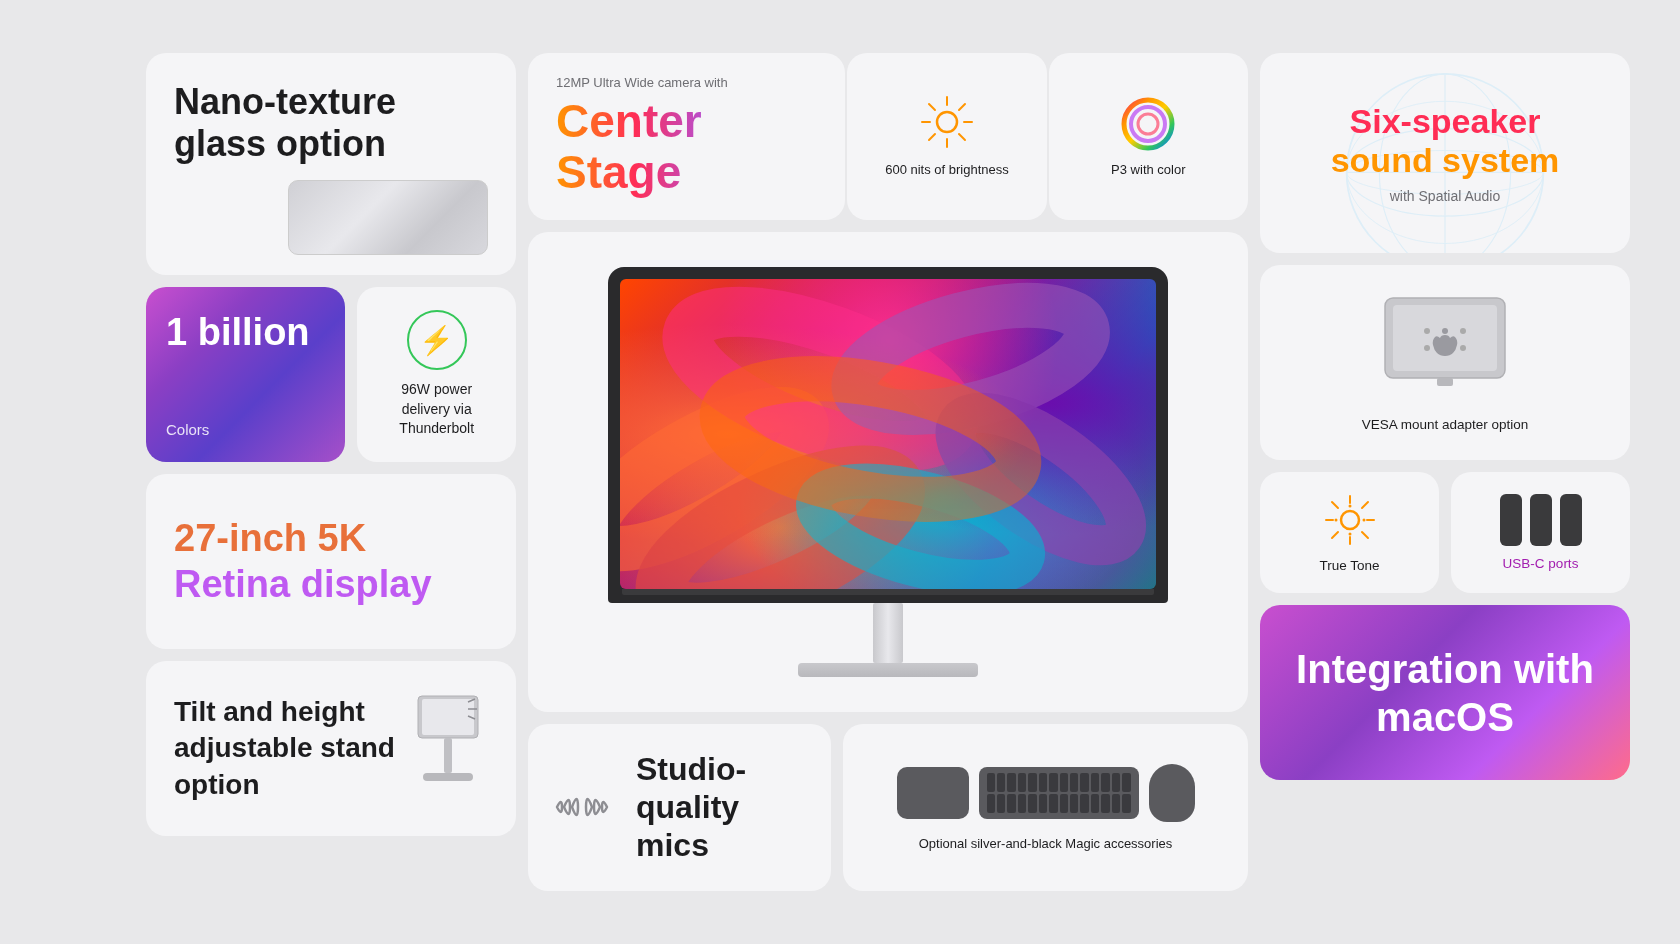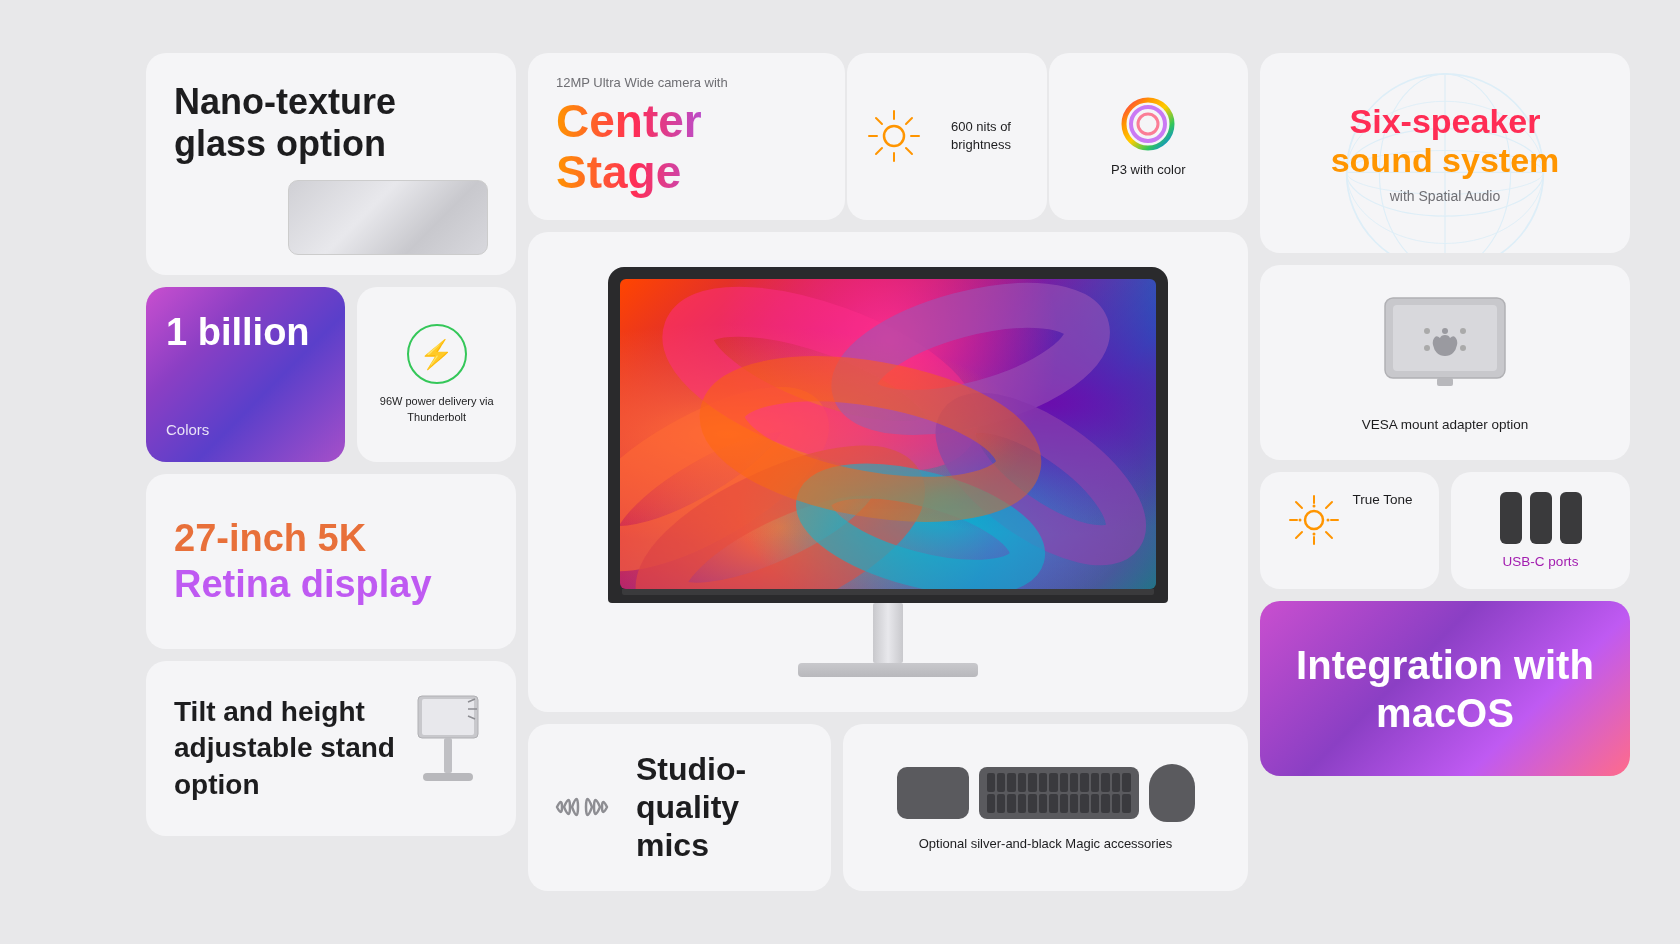--- a/index.html
+++ b/index.html
@@ -97,21 +97,21 @@
       height: 60px;
       border-radius: 50%;
       border: 2.5px solid #34c759;
       display: flex;
       align-items: center;
       justify-content: center;
       color: #34c759;
       font-size: 28px;
     }
     .power-text {
-      font-size: 11px;
+      font-size: 14px;
       color: #1d1d1f;
       text-align: center;
       line-height: 1.4;
     }
     
     .retina-card {
       padding: 28px;
       min-height: 175px;
       display: flex;
       align-items: center;
@@ -178,21 +178,21 @@
       -webkit-text-fill-color: transparent;
       background-clip: text;
       line-height: 1.1;
     }
     
     .brightness-card {
       background: #f5f5f7;
       border-radius: 20px;
       padding: 20px 18px;
       display: flex;
-      flex-direction: row;
+      flex-direction: column;
       align-items: center;
       justify-content: center;
       gap: 10px;
       flex: 1;
     }
     .sun-icon {
       position: relative;
       width: 58px;
       height: 58px;
     }
@@ -433,21 +433,22 @@
     .right-bottom {
       display: flex;
       gap: 12px;
     }
     .true-tone-card {
       background: #f5f5f7;
       border-radius: 20px;
       padding: 20px 18px;
       flex: 1;
       display: flex;
-      flex-direction: row;
+      flex-direction: column;
+      align-items: center;
       justify-content: center;
       gap: 10px;
     }
     .sun-rays {
       position: relative;
       width: 56px;
       height: 56px;
     }
     .tt-text {
       font-size: 13.5px;

